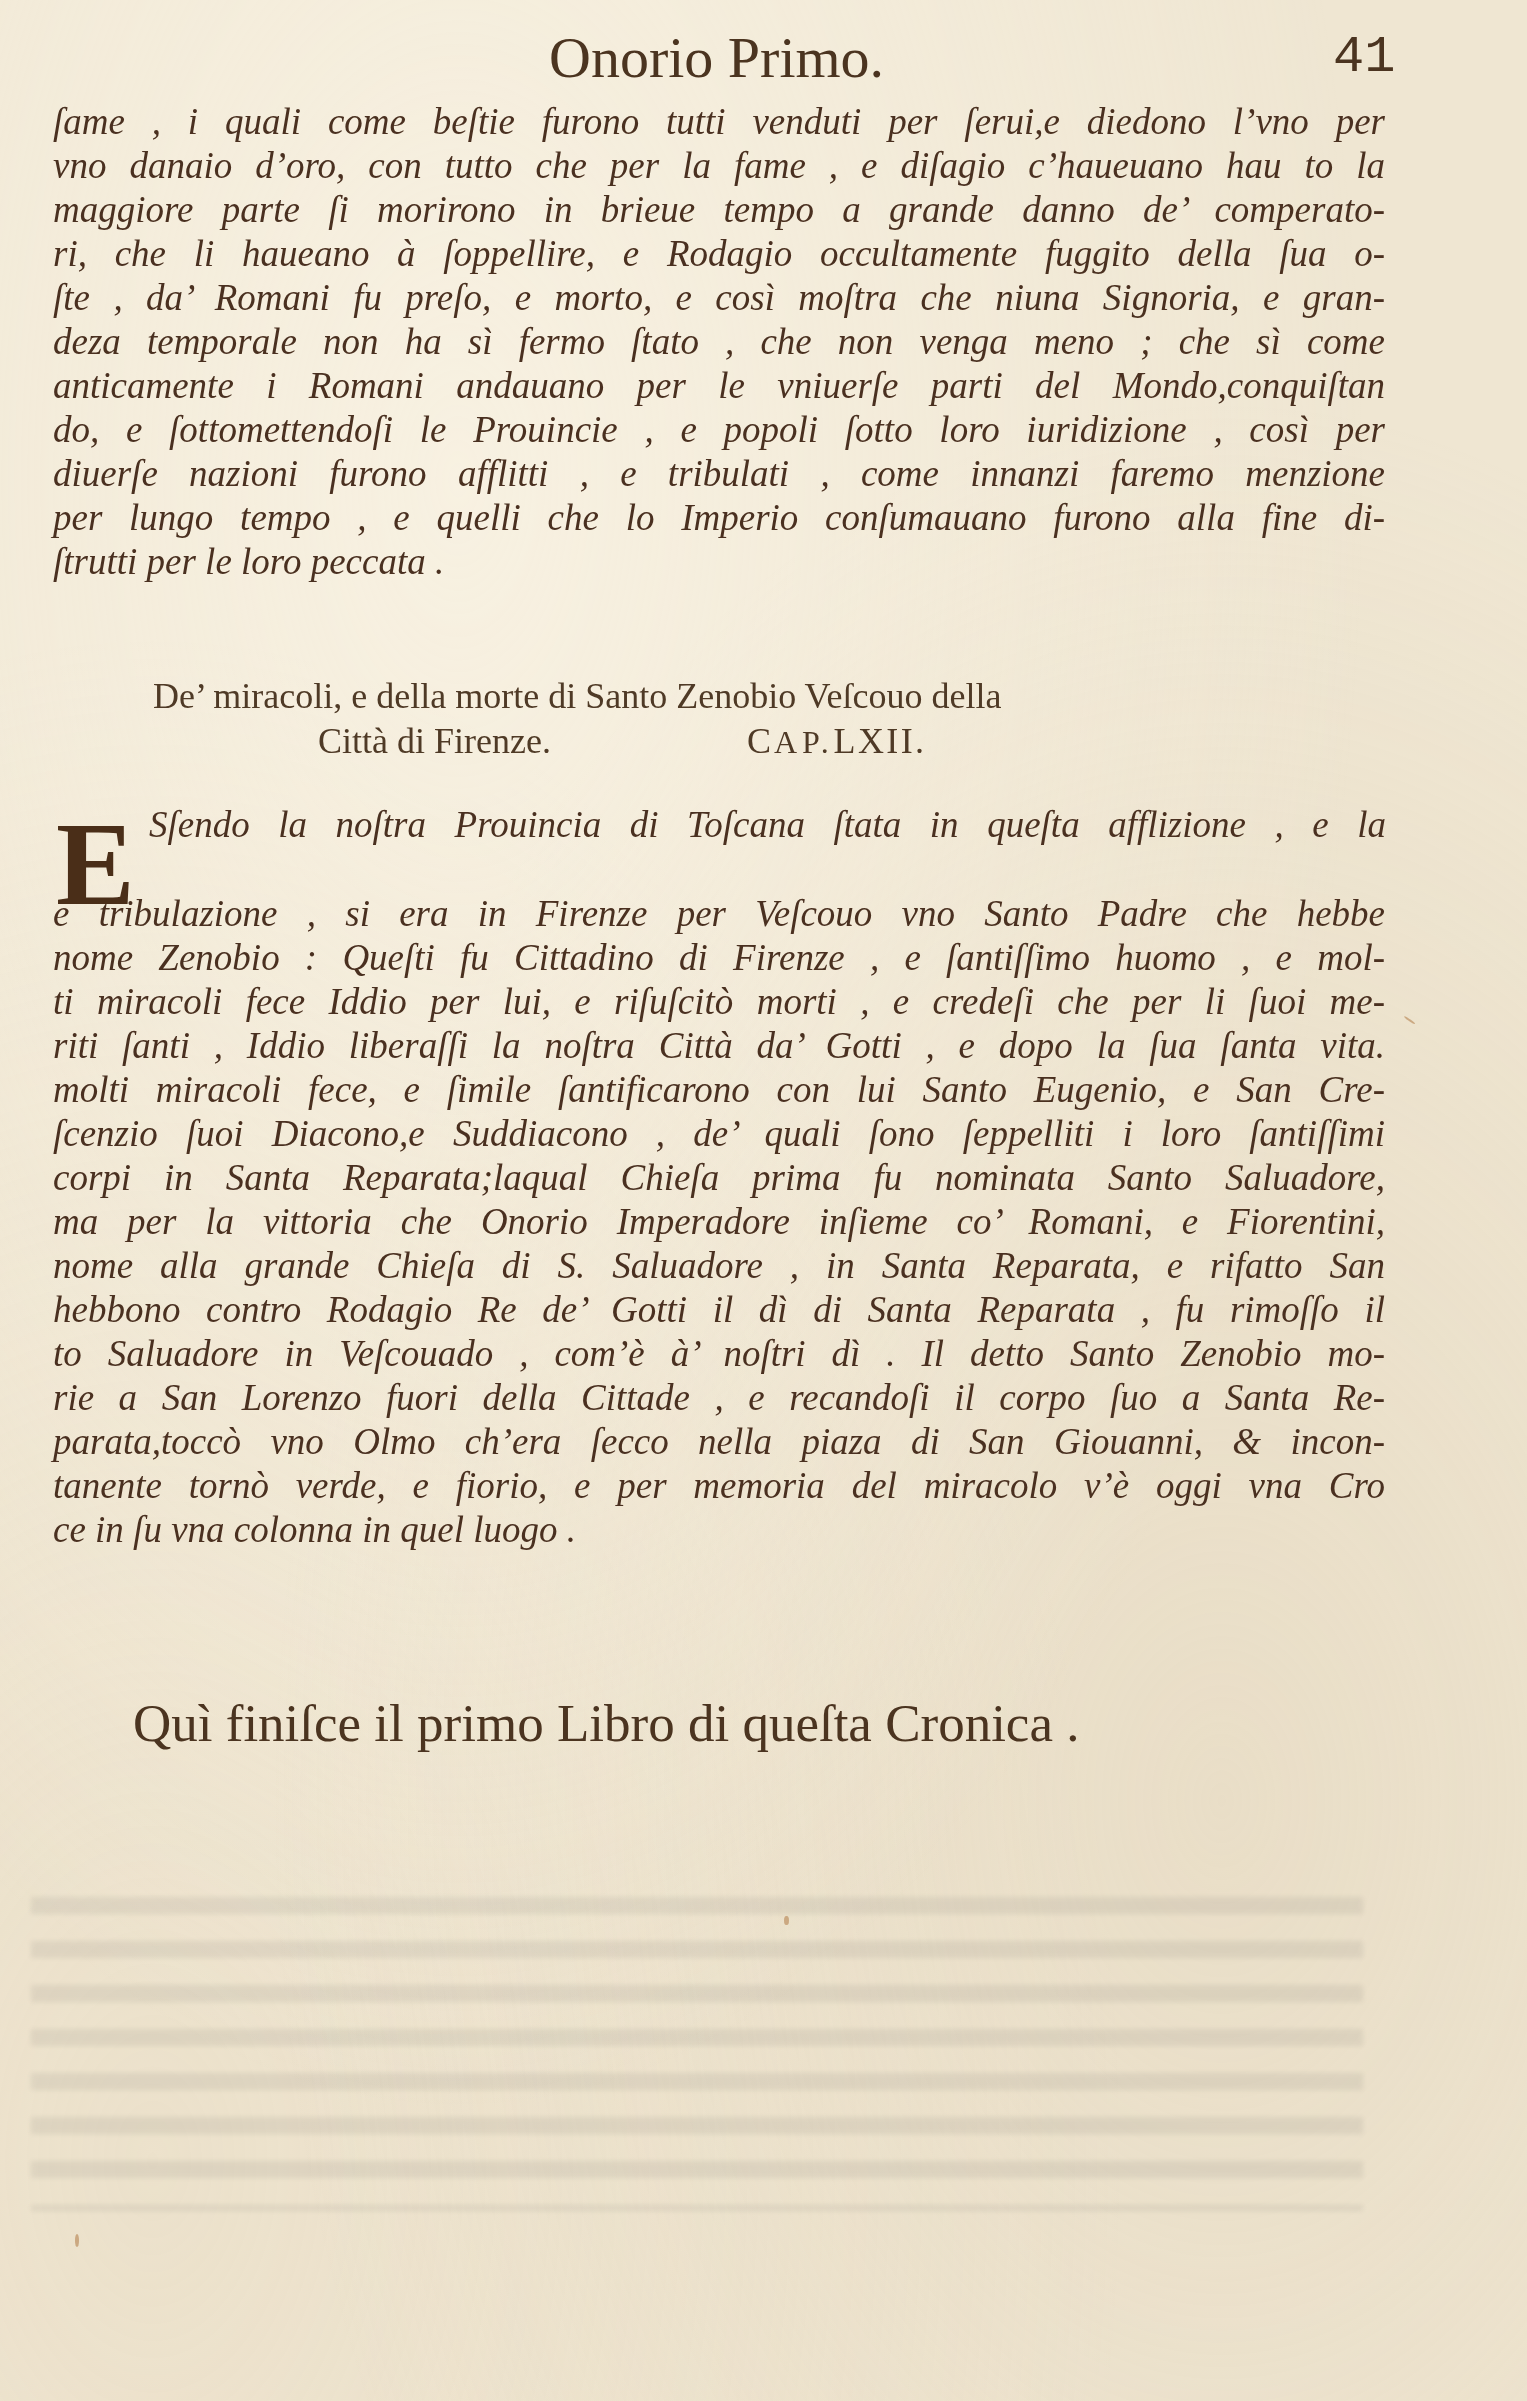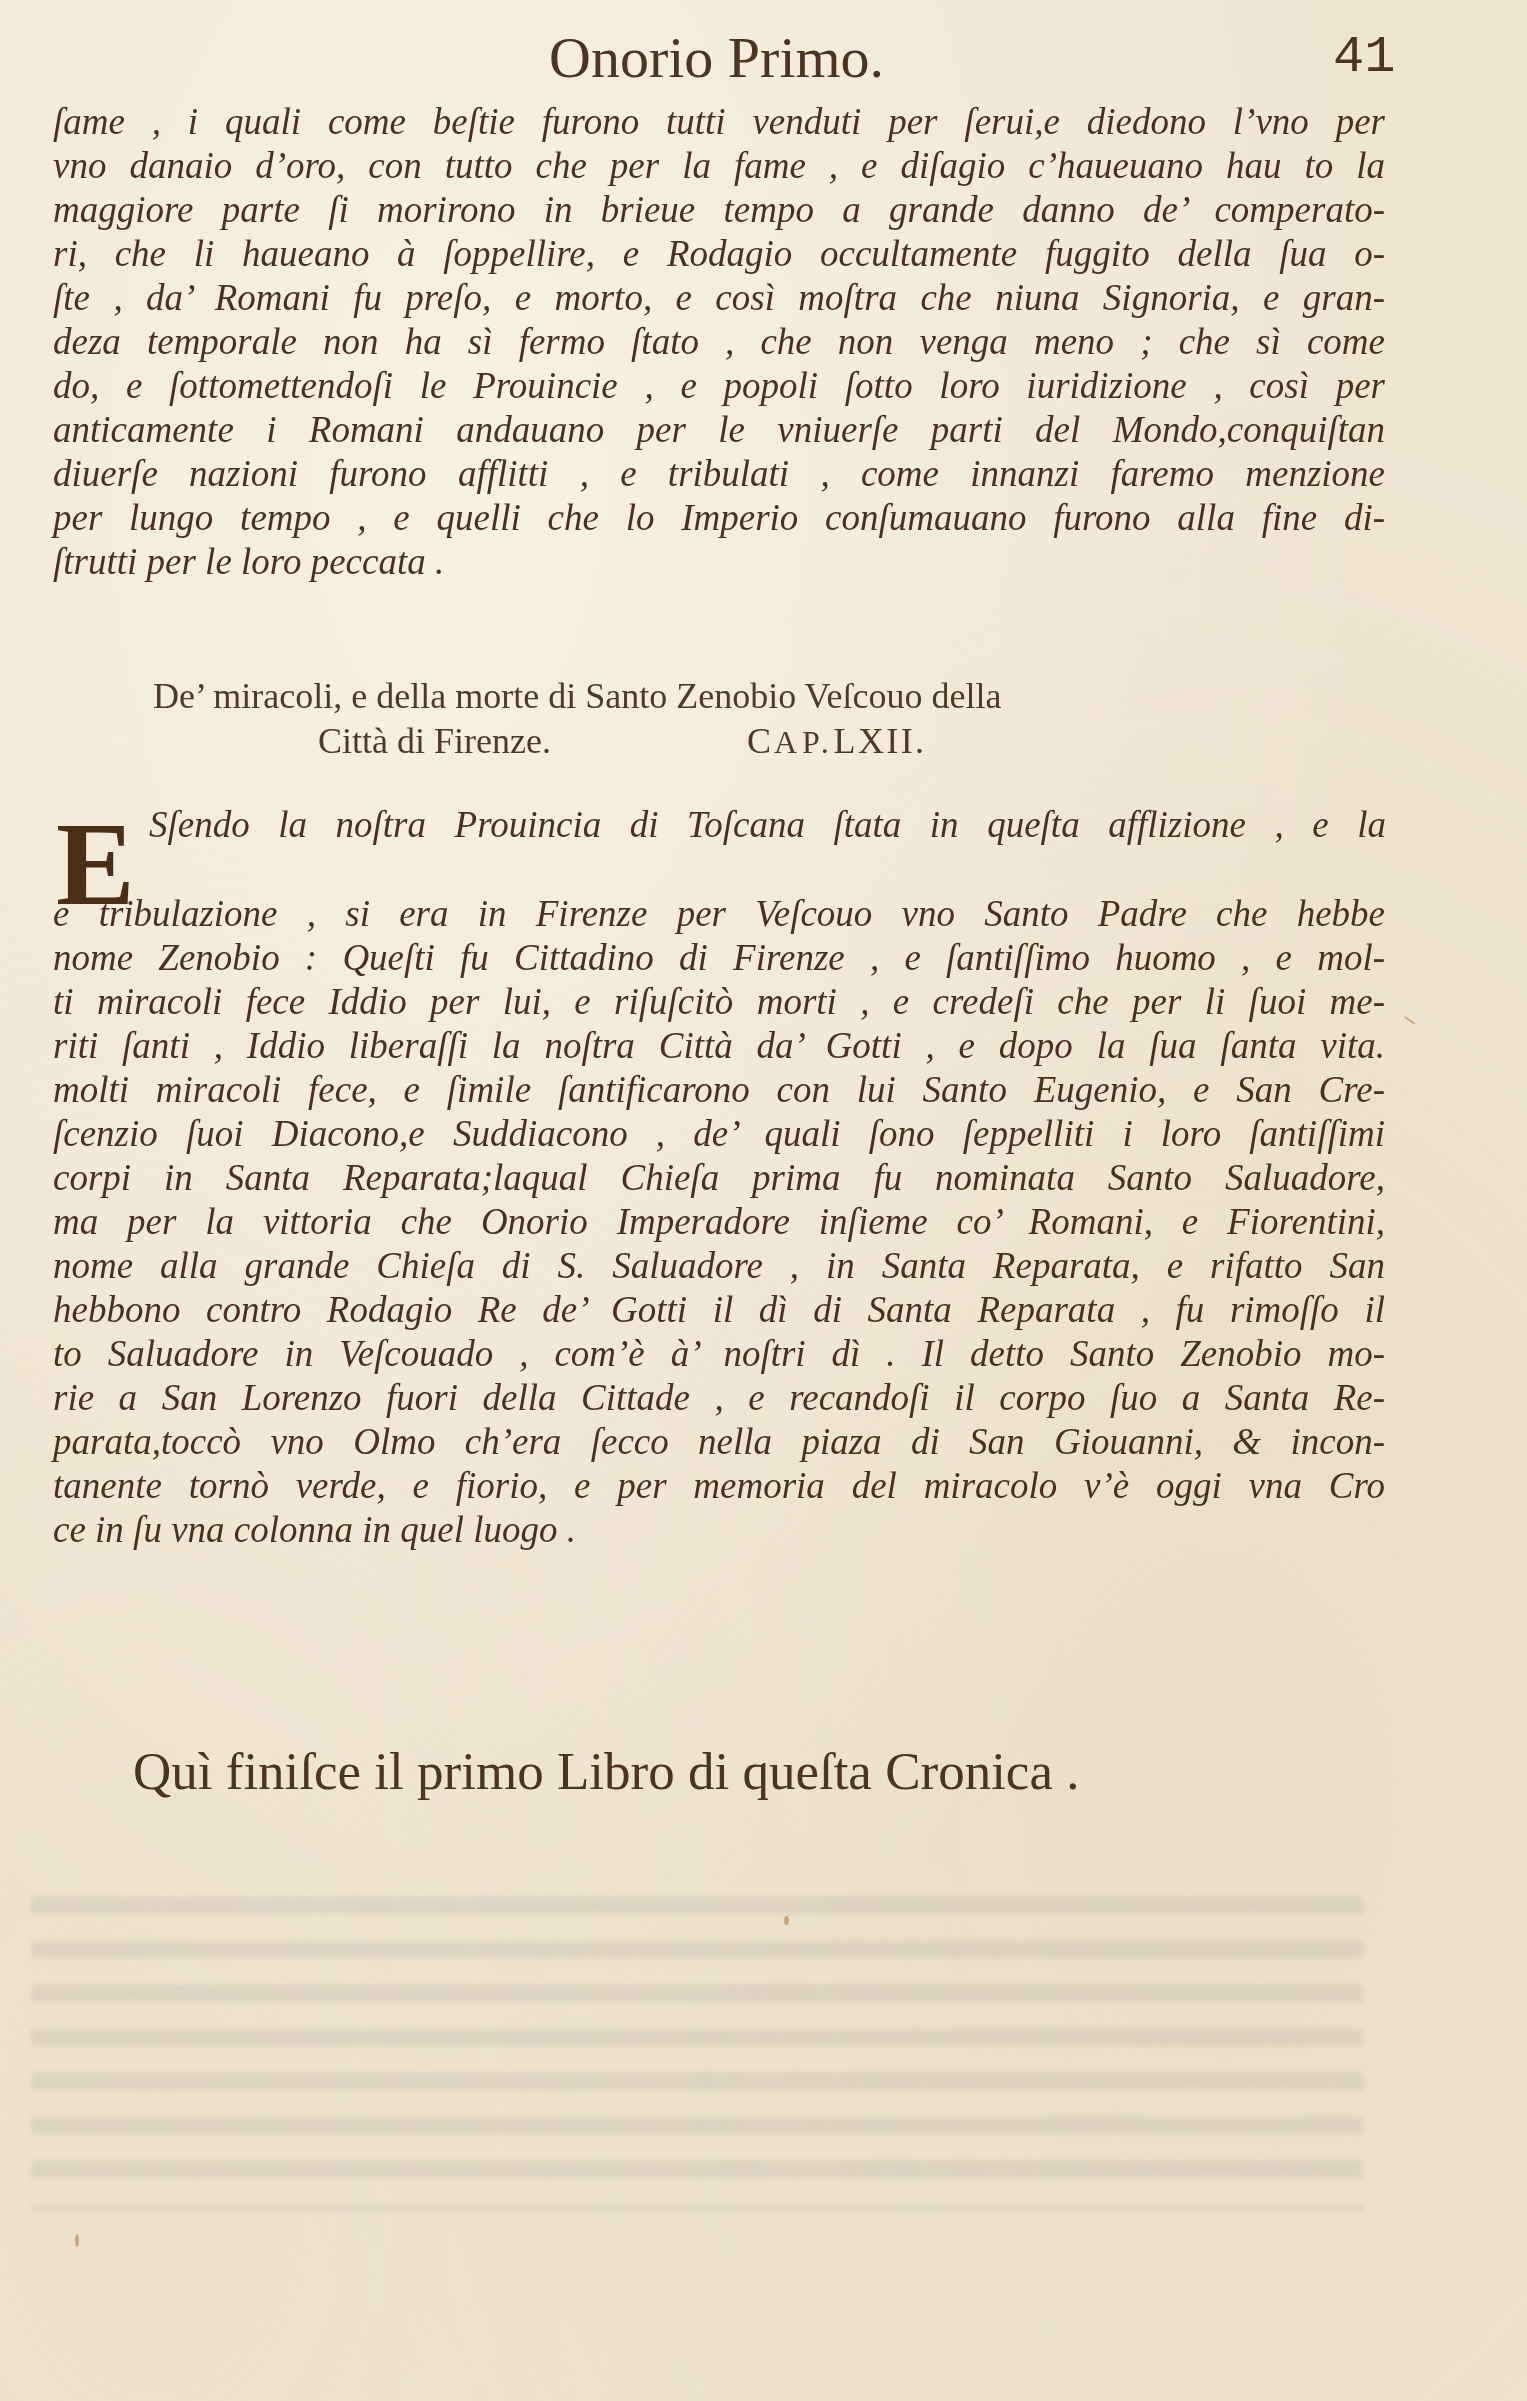--- a/index.html
+++ b/index.html
@@ -108,21 +108,21 @@
     top: 814px;
     font-family: "Liberation Serif", "DejaVu Serif", serif;
     font-size: 118px;
     line-height: 102px;
     color: #4a2e18;
     font-weight: bold;
   }
   #para-2b { top: 892px; left: 53px; width: 1332px; }
   .colophon {
     position: absolute;
-    top: 1736px;
+    top: 1688px;
     left: 133px;
     width: 1254px;
     font-family: "Liberation Serif", "DejaVu Serif", serif;
     font-size: 53px;
     color: #4b3420;
     line-height: 71px;
     white-space: nowrap;
   }
   .show-through {
     position: absolute;
@@ -159,22 +159,22 @@
     <span class="folio">41</span>
   </header>
 
   <section class="body-block" id="para-1">
     <span class="line">ſame , i quali come beſtie furono tutti venduti per ſerui,e diedono l’vno per</span>
     <span class="line">vno danaio d’oro, con tutto che per la fame , e diſagio c’haueuano hau to la</span>
     <span class="line">maggiore parte ſi morirono in brieue tempo a grande danno de’ comperato-</span>
     <span class="line">ri, che li haueano à ſoppellire, e Rodagio occultamente fuggito della ſua o-</span>
     <span class="line">ſte , da’ Romani fu preſo, e morto, e così moſtra che niuna Signoria, e gran-</span>
     <span class="line">deza temporale non ha sì fermo ſtato , che non venga meno ; che sì come</span>
+    <span class="line">anticamente i Romani andauano per le vniuerſe parti del Mondo,conquiſtan</span>
     <span class="line">do, e ſottomettendoſi le Prouincie , e popoli ſotto loro iuridizione , così per</span>
-    <span class="line">anticamente i Romani andauano per le vniuerſe parti del Mondo,conquiſtan</span>
     <span class="line">diuerſe nazioni furono afflitti , e tribulati , come innanzi faremo menzione</span>
     <span class="line">per lungo tempo , e quelli che lo Imperio conſumauano furono alla fine di-</span>
     <span class="line last">ſtrutti per le loro peccata .</span>
   </section>
 
   <div class="chapter-heading">
     <span class="h-line1">De’ miracoli, e della morte di Santo Zenobio Veſcouo della</span>
     <span class="h-line2"><span>Città di Firenze.</span><span class="cap"><span>C</span><span class="sc">AP.</span></span><span class="cap-num">LXII.</span></span>
   </div>
 

